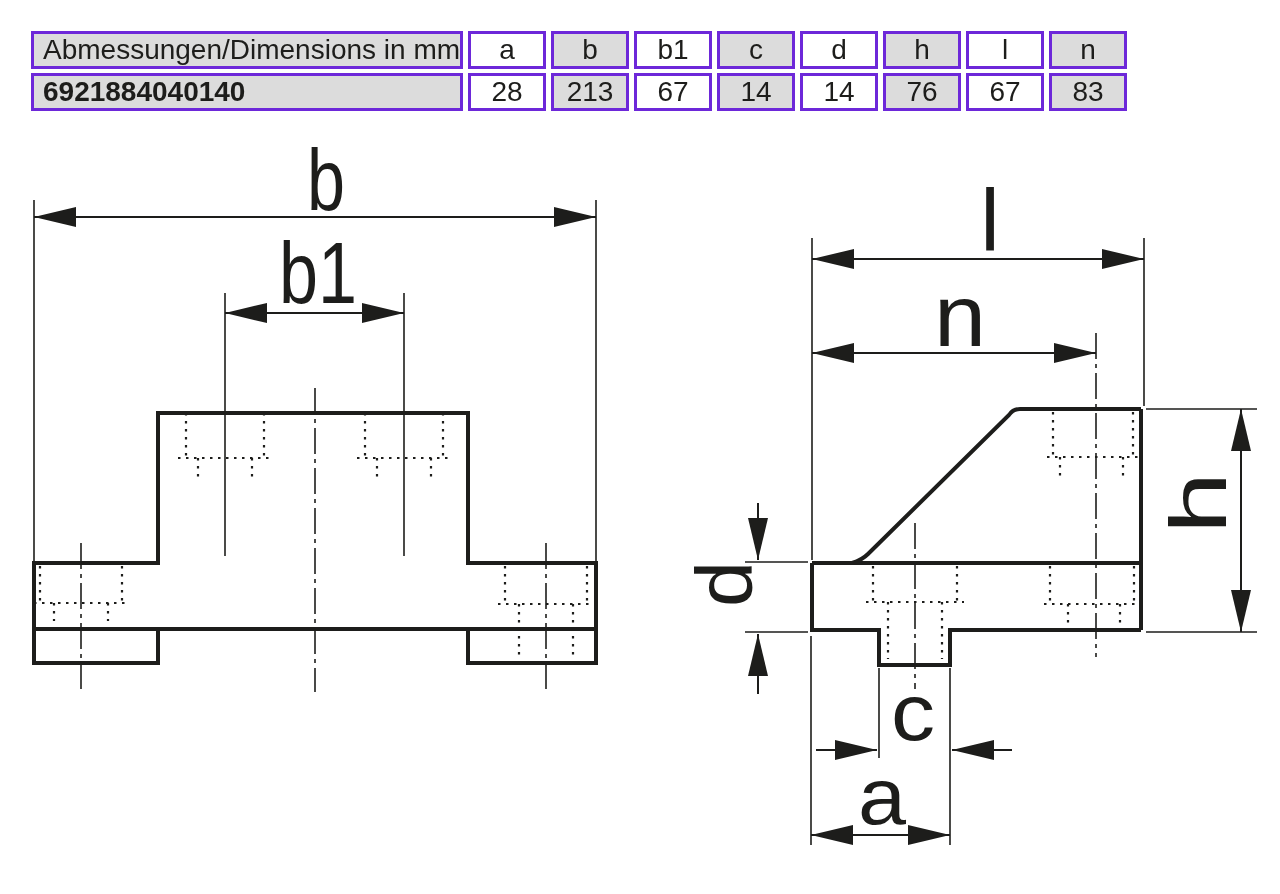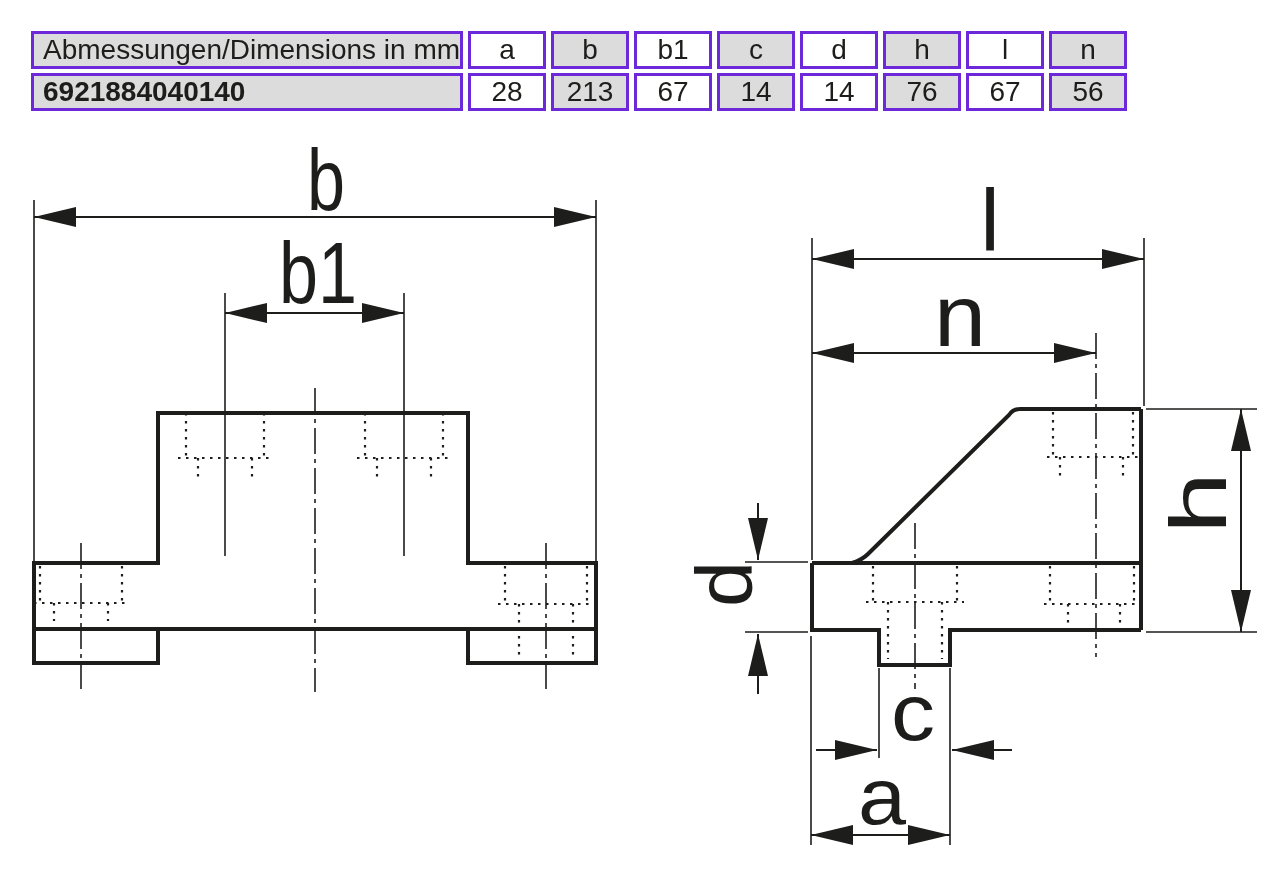--- a/index.html
+++ b/index.html
@@ -45,21 +45,21 @@
     </tr>
     <tr>
       <td class="c1 g bold">6921884040140</td>
       <td class="cc">28</td>
       <td class="cc g">213</td>
       <td class="cc">67</td>
       <td class="cc g">14</td>
       <td class="cc">14</td>
       <td class="cc g">76</td>
       <td class="cc">67</td>
-      <td class="cc g">56</td>
+      <td class="cc g">83</td>
     </tr>
   </tbody>
     </table>
 
   <svg width="1280" height="894" viewBox="0 0 1280 894">
     <defs>
       <marker id="as" markerUnits="userSpaceOnUse" markerWidth="46" markerHeight="24" refX="2" refY="12" orient="auto">
         <path class="arr" d="M2,12 L44,2 L44,22 Z"></path>
       </marker>
       <marker id="ae" markerUnits="userSpaceOnUse" markerWidth="46" markerHeight="24" refX="44" refY="12" orient="auto">

